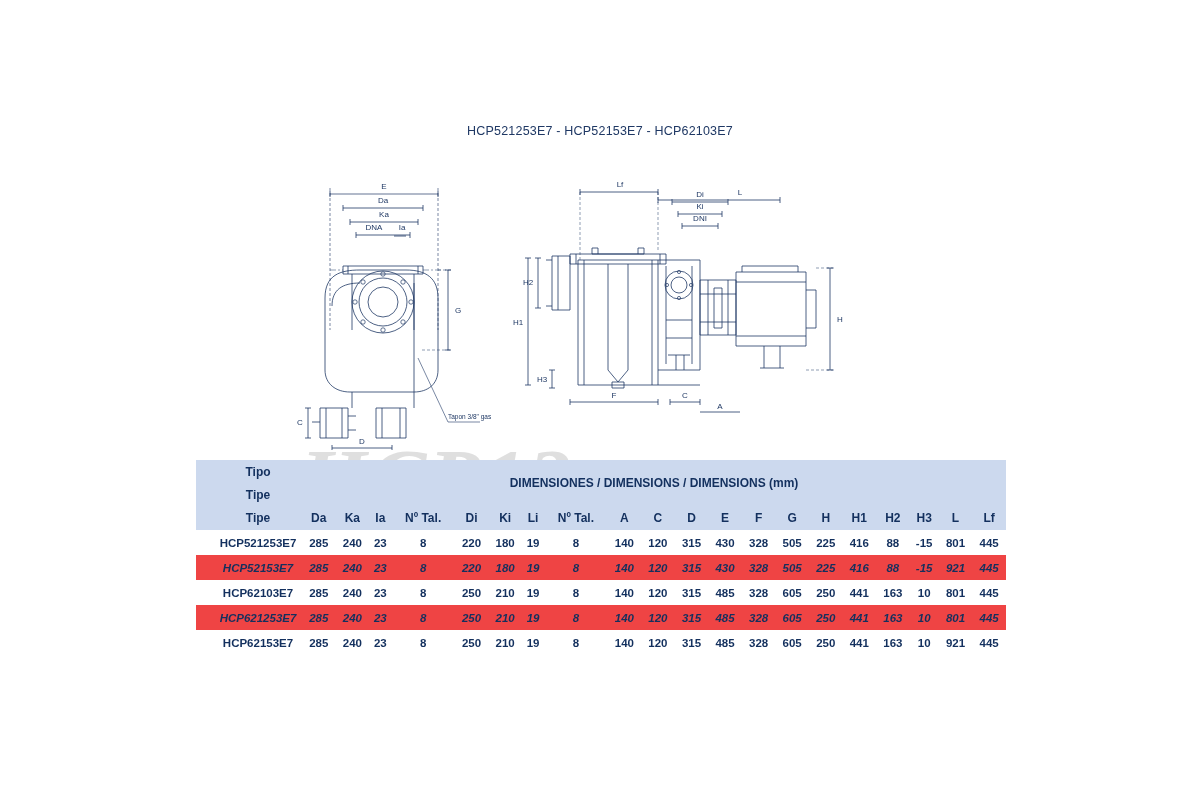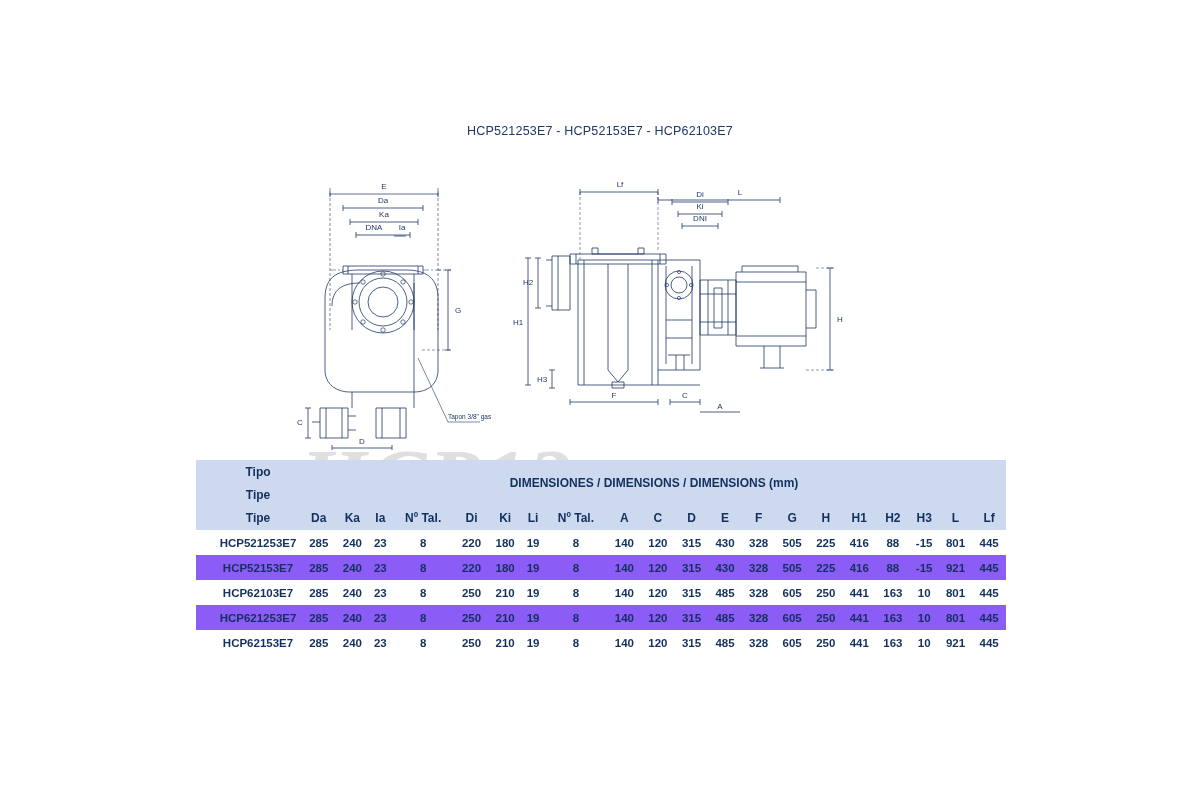--- a/index.html
+++ b/index.html
@@ -88,21 +88,21 @@
   td.tipo-cell {
     text-align: left;
     padding-left: 18px !important;
     width: 88px;
   }
   .dim-title {
     font-size: 11.5px;
   }
   tbody tr { height: 25px; }
   tbody tr.odd td { background: #ffffff; }
-  tbody tr.even td { background: #8b5cf6; }
+  tbody tr.even td { background: #ef4444; font-style: italic; }
   tbody td.model {
     text-align: center;
     padding-left: 18px !important;
   }
   tbody td { font-size: 11.5px; }
 </style>
 </head>
 <body>
 
 <div class="page">

